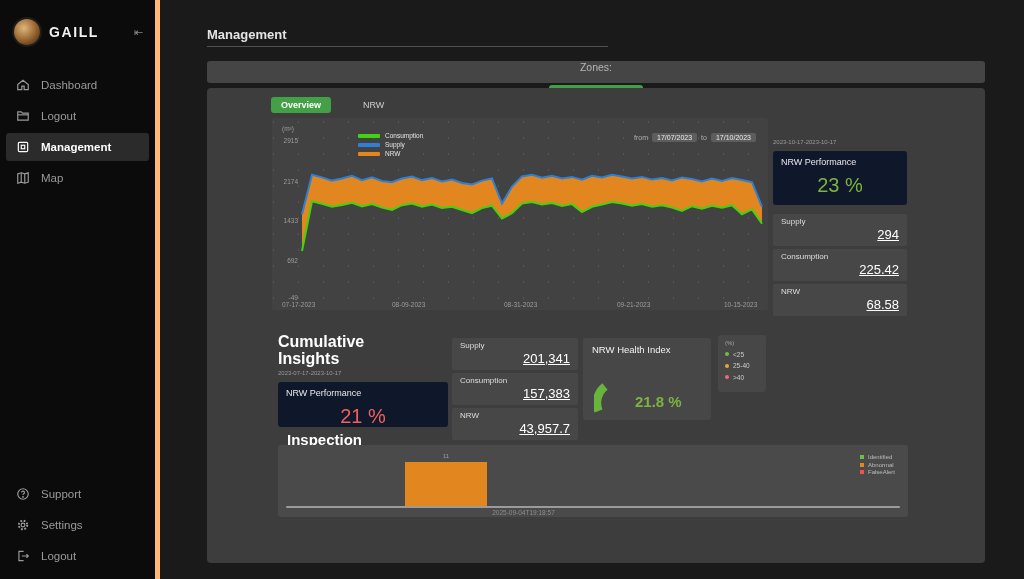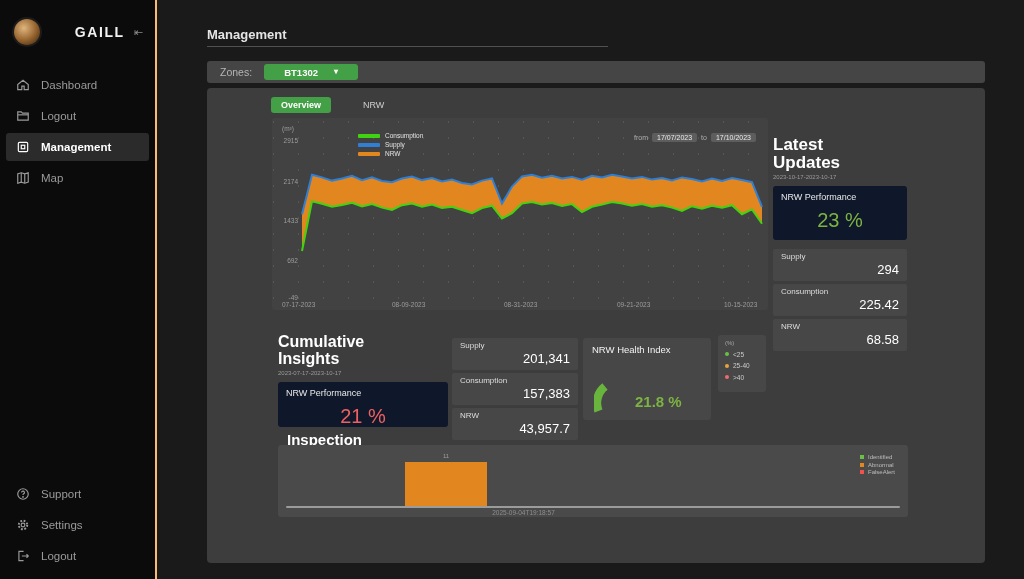--- a/index.html
+++ b/index.html
@@ -1,40 +1,40 @@
 <!DOCTYPE html>
 <html><head>
 <meta charset="utf-8">
 <style>
   html,body{margin:0;padding:0;background:#111;}
   .app{position:relative;width:1024px;height:579px;background:#1a1a1a;overflow:hidden;
        font-family:"Liberation Sans","DejaVu Sans",sans-serif;}
 
   
-  .sidebar{position:absolute;left:0;top:0;width:155px;height:100%;background:#0b0b0b;border-right:2px solid #fdba74;text-align:right;}
+  .sidebar{position:absolute;left:0;top:0;width:155px;height:100%;background:#0b0b0b;border-right:5px solid #fdba74;}
   .brand-row{display:flex;align-items:center;gap:9px;padding:19px 12px 8px 14px;}
   .avatar{width:26px;height:26px;border-radius:50%;flex:0 0 26px;
           background:radial-gradient(circle at 38% 35%,#e0b57d,#96652f 52%,#3a2412 95%);
           box-shadow:0 0 0 2px #1c1c1c;}
   .brand-name{color:#f1f1f1;font-weight:bold;font-size:14px;letter-spacing:1.6px;flex:1;}
   .collapse{color:#8a8a8a;font-size:11px;cursor:pointer;font-family:"DejaVu Sans",sans-serif;}
   .side-nav{margin-top:18px;}
   .side-item{display:flex;align-items:center;gap:11px;padding:7px 10px;margin:3px 6px;border-radius:3px;
              color:#9a9a9a;font-size:11.5px;cursor:pointer;}
   .side-item.active{background:#2b2b2b;color:#ffffff;font-weight:bold;}
   .side-item .icon{display:inline-flex;width:14px;height:14px;}
   .side-item svg{width:14px;height:14px;}
   .side-footer{position:absolute;left:0;right:0;bottom:6px;}
 
   
   .main{position:absolute;left:155px;top:0;right:0;bottom:0;}
   .page-title{position:absolute;left:52px;top:27px;margin:0;color:#e5e5e5;font-size:13px;font-weight:bold;}
   .title-rule{position:absolute;left:52px;top:46px;width:401px;height:1px;background:#505050;}
   .zones-bar{position:absolute;left:52px;top:61px;width:778px;height:22px;background:#454545;border-radius:3px;
-             display:flex;align-items:center;gap:12px;padding:0 13px;box-sizing:border-box;}
+             display:flex;align-items:center;gap:12px;padding:0 13px;box-sizing:border-box;flex-direction:column;}
   .zones-label{color:#b5b5b5;font-size:10.5px;}
   .zone-select{background:#43a047;color:#fff;border:none;border-radius:3px;height:16px;width:94px;
                font-size:9.5px;font-weight:bold;display:flex;align-items:center;justify-content:center;gap:16px;cursor:pointer;
                font-family:Liberation Sans, sans-serif;}
   .chev{font-size:8px;line-height:1;}
 
   .panel{position:absolute;left:52px;top:88px;width:778px;height:475px;background:#3d3d3d;border-radius:4px;}
 
   
   .tabs{position:absolute;left:64px;top:9px;display:flex;align-items:center;gap:22px;}
@@ -60,21 +60,21 @@
   .latest{position:absolute;left:566px;top:48px;width:134px;}
   .sec-title{margin:0;color:#ffffff;font-size:17px;font-weight:bold;line-height:1.04;}
   .sec-sub{font-size:6px;color:#9a9a9a;margin:3px 0 6px;}
   .perf-card{background:#0f172a;border-radius:3px;padding:6px 8px;}
   .perf-label{font-size:9px;color:#e8e8e8;}
   .perf-value{font-size:20px;text-align:center;margin-top:7px;}
   .green{color:#7cb342;} .red{color:#ef6060;}
   .latest .perf-card{height:42px;margin-bottom:9px;}
   .stat-card{background:#474747;border-radius:2px;padding:3px 8px 4px;margin-top:3px;}
   .stat-label{font-size:8px;color:#dedede;}
-  .stat-value{font-size:13px;color:#ffffff;text-align:right;margin-top:1px;}
+  .stat-value{font-size:13px;color:#ffffff;text-align:right;margin-top:1px;text-decoration:underline;}
 
   
   .cumulative{position:absolute;left:71px;top:246px;width:170px;}
   .cumulative .sec-title{font-size:16px;}
   .cumulative .perf-card{height:33px;margin-top:1px;}
   .cumulative .perf-value{margin-top:7px;}
   .mid-stats{position:absolute;left:245px;top:250px;width:126px;}
   .mid-stats .stat-card:first-child{margin-top:0;}
 
   
@@ -240,24 +240,20 @@
         </svg>
 
         <span class="xtick" style="left:10px">07-17-2023</span>
         <span class="xtick" style="left:120px">08-09-2023</span>
         <span class="xtick" style="left:232px">08-31-2023</span>
         <span class="xtick" style="left:345px">09-21-2023</span>
         <span class="xtick" style="left:452px">10-15-2023</span>
       </div>
 
       <div class="latest">
-        <h2 class="sec-title">
-          <span>Latest</span><br>
-          <span>Updates</span>
-        </h2>
         <div class="sec-sub">2023-10-17-2023-10-17</div>
         <div class="perf-card">
           <div class="perf-label">NRW Performance</div>
           <div class="perf-value green">23 %</div>
         </div>
         <div class="stat-card">
           <div class="stat-label">Supply</div>
           <div class="stat-value">294</div>
         </div>
         <div class="stat-card">

